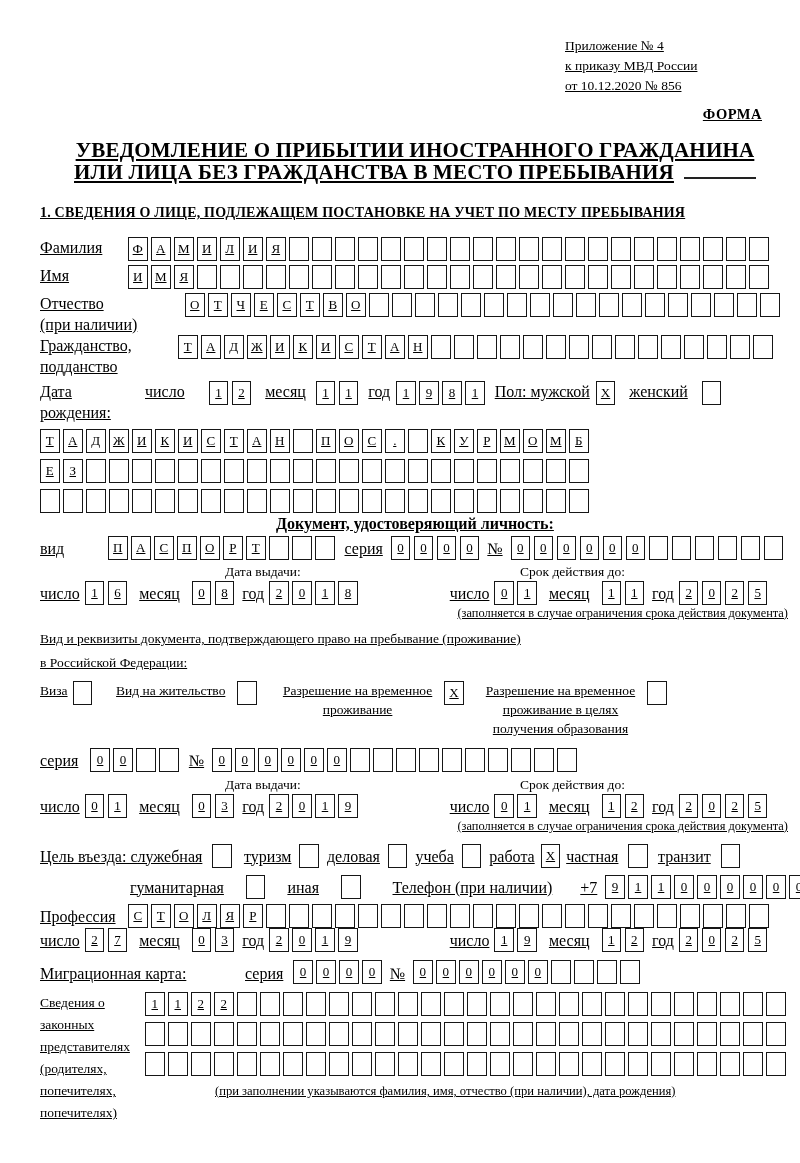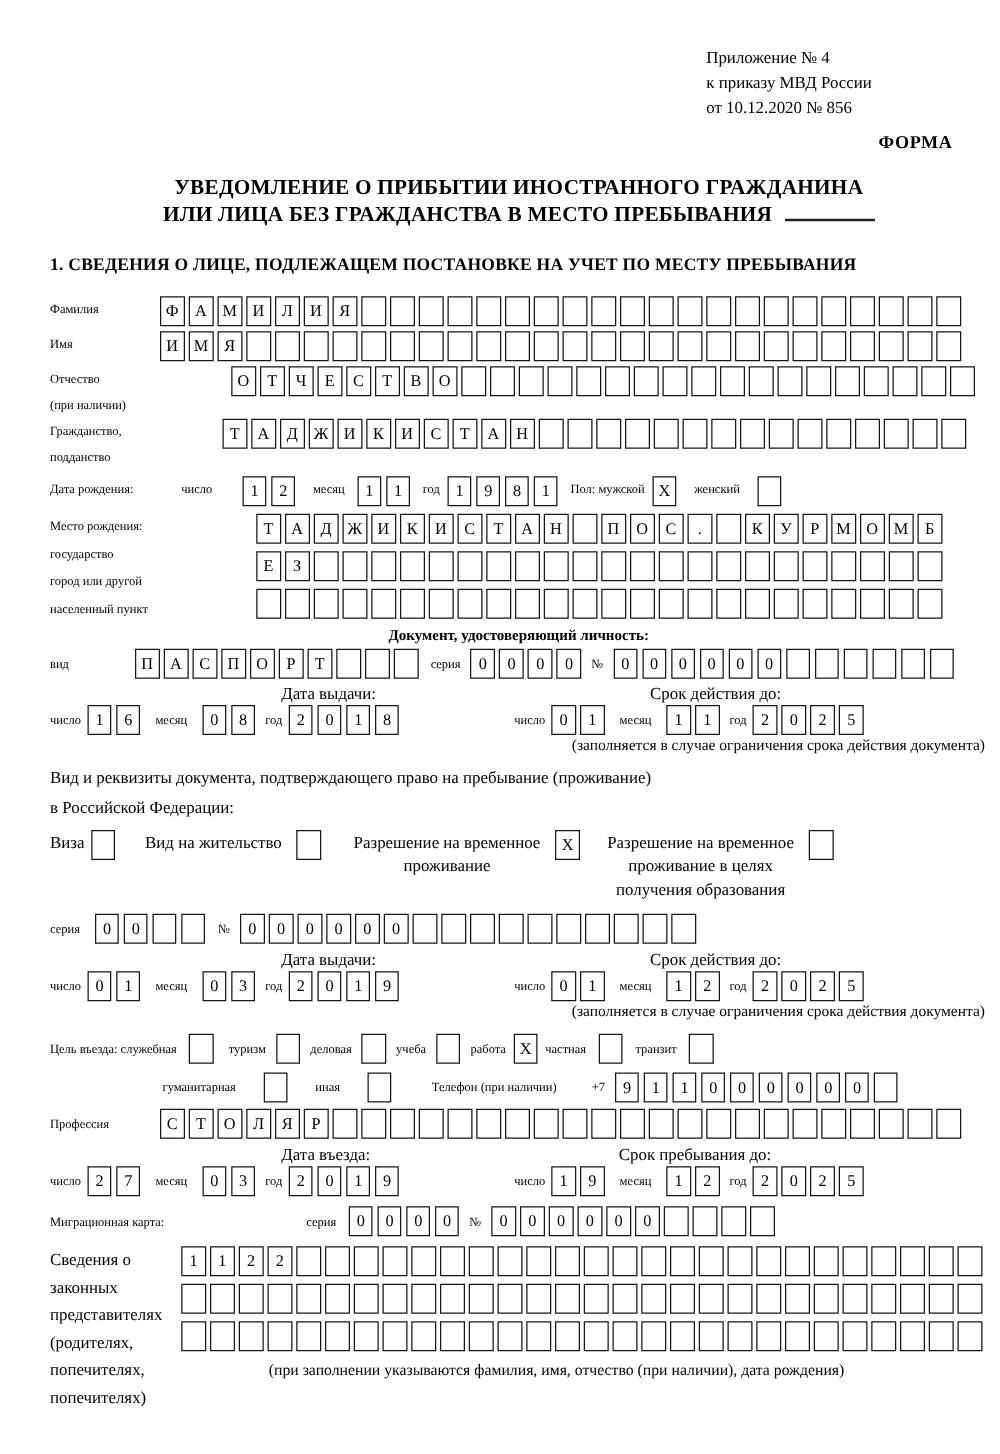--- a/index.html
+++ b/index.html
@@ -3,45 +3,45 @@
 <meta charset="utf-8">
 <style>
   * { box-sizing: border-box; margin: 0; padding: 0; }
   html, body { background: #fff; }
   body {
     width: 800px; height: 1163px;
     font-family: "Liberation Serif", "DejaVu Serif", serif;
     color: #000;
     overflow: hidden;
   }
-  .page { position: relative; width: 800px; height: 1163px; padding: 36px 10px 0 40px; background: #fff; }
+  .page { position: relative; width: 800px; height: 1163px; padding: 36px 10px 0 40px; background: #fff; text-decoration: underline; }
 
   
   .ref { margin-left: 525px; font-size: 13.5px; line-height: 20px; }
   .ref .sub { font-size: 12.6px; line-height: 18.5px; margin-top: 2px; }
   .forma { margin-top: 10px; padding-right: 28px; text-align: right; font-weight: bold; font-size: 14.5px; letter-spacing: .5px; }
 
-  .title { margin-top: 16px; text-align: center; font-weight: bold; font-size: 17px; line-height: 22px; letter-spacing: .2px; }
+  .title { margin-top: 16px; text-align: center; font-weight: bold; font-size: 21px; line-height: 22px; letter-spacing: .2px; }
   .blank-line { display: inline-block; width: 72px; border-bottom: 2px solid #222; height: 13px; margin-left: 10px; }
 
   .sec1 { margin-top: 22px; font-weight: bold; font-size: 14px; letter-spacing: .2px; }
 
   .frow { display: flex; align-items: flex-start; }
-  .lbl { font-size: 10px; line-height: 21px; flex: none; }
+  .lbl { font-size: 16px; line-height: 21px; flex: none; }
 
   .cells { display: flex; gap: 3.5px; flex: none; }
   .cell {
     width: 19.5px; height: 24px; flex: none;
     border: 1.6px solid #161616;
     display: flex; align-items: center; justify-content: center;
     font-size: 13px; background: #fff;
   }
   .vgap { display: flex; flex-direction: column; gap: 6px; }
 
-  .center-head { text-align: center; font-weight: bold; font-size: 12px; margin-top: 2px; }
+  .center-head { text-align: center; font-weight: bold; font-size: 16px; margin-top: 2px; }
 
   .hdr { position: relative; height: 17px; font-size: 13.5px; }
   .hdr > span { position: absolute; top: 0; }
 
   .note { font-size: 12.4px; text-align: right; padding-right: 2px; margin-top: 1px; }
 
   .para { font-size: 13.5px; line-height: 24px; margin-top: 6px; }
 
   .cklabel { font-size: 13.5px; text-align: center; line-height: 19px; flex: none; }
 
@@ -230,26 +230,20 @@
     <div class="cells" style="margin-left:6px">
         <div class="cell">X</div>
       </div>
     <div class="lbl" style="margin-left:14px">женский</div>
     <div class="cells" style="margin-left:14px">
         <div class="cell"></div>
       </div>
   </div>
 
   <div class="frow" style="margin-top:6px">
-    <div class="lbl" style="width:165px; line-height:22px">
-      <div>Место рождения:</div>
-      <div>государство</div>
-      <div>город или другой</div>
-      <div>населенный пункт</div>
-    </div>
     <div class="vgap">
       <div class="cells">
           <div class="cell">Т</div>
           <div class="cell">А</div>
           <div class="cell">Д</div>
           <div class="cell">Ж</div>
           <div class="cell">И</div>
           <div class="cell">К</div>
           <div class="cell">И</div>
           <div class="cell">С</div>
@@ -596,24 +590,20 @@
         <div class="cell"></div>
         <div class="cell"></div>
         <div class="cell"></div>
         <div class="cell"></div>
         <div class="cell"></div>
         <div class="cell"></div>
         <div class="cell"></div>
       </div>
   </div>
 
-  <div class="hdr" style="margin-top:5px">
-    <span style="left:185px">Дата въезда:</span>
-    <span style="left:455px">Срок пребывания до:</span>
-  </div>
 
   <div class="frow" style="align-items:center">
     <div class="lbl">число</div>
     <div class="cells" style="margin-left:5px">
         <div class="cell">2</div>
         <div class="cell">7</div>
       </div>
     <div class="lbl" style="margin-left:12px">месяц</div>
     <div class="cells" style="margin-left:12px">
         <div class="cell">0</div>

